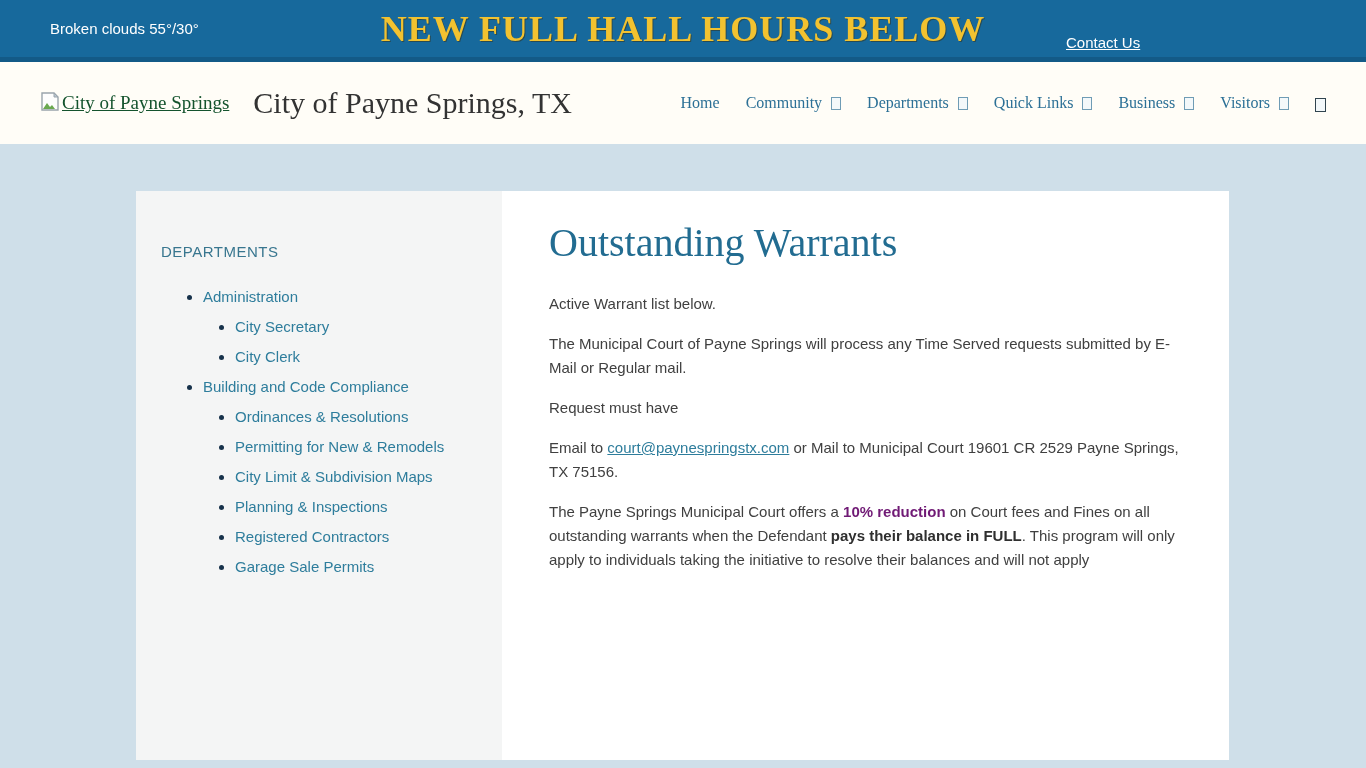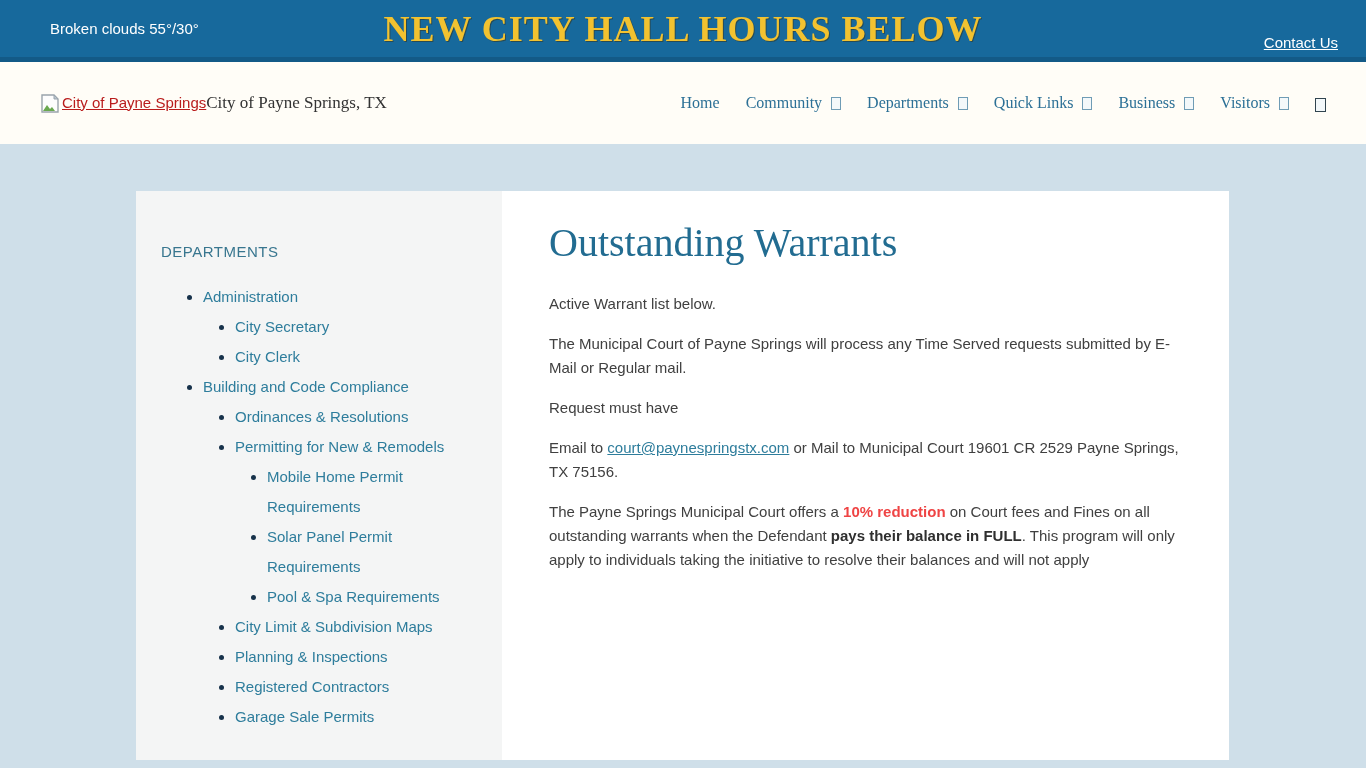--- a/index.html
+++ b/index.html
@@ -4,34 +4,34 @@
 <style>
   * { margin:0; padding:0; box-sizing:border-box; }
   html,body { width:1366px; height:768px; overflow:hidden; background:#cfdfe9;
               font-family:"Liberation Sans","DejaVu Sans",sans-serif; }
 
   
   .topbar { height:62px; background:#17699c; border-bottom:5px solid #135a87;
             display:flex; align-items:center; color:#fff; }
   .tb-left  { width:300px; padding-left:50px; font-size:15px; }
   .tb-center{ flex:1; text-align:center; }
-  .tb-right { width:300px; text-align:right; padding-right:28px;margin-top:28px; }
+  .tb-right { width:300px; padding-right:28px;margin-top:28px; }
   .headline { font-family:"Liberation Serif","DejaVu Serif",serif; font-weight:bold;
               font-size:36px; letter-spacing:1px; color:#f2c230;
               text-shadow:1px 1px 0 rgba(60,40,0,.45); }
   .contact-link { color:#fff; font-size:15px; text-decoration:underline; }
 
   
   .site-header { height:82px; background:#fffdf7; display:flex; align-items:center;
                  padding:0 40px; }
   .logo-link { display:inline-flex; align-items:flex-start; gap:2px; text-decoration:none; }
-  .logo-alt { font-size:15px; color:#b91c1c; text-decoration:underline;
-              font-family:Liberation Sans, sans-serif; }
-  .site-title { font-family:"Liberation Serif","DejaVu Serif",serif; font-size:17px;
-                color:#333; white-space:nowrap; }
+  .logo-alt { font-size:19px; color:#14532d; text-decoration:underline;
+              font-family:Liberation Serif, serif; }
+  .site-title { font-family:"Liberation Serif","DejaVu Serif",serif; font-size:30px;
+                color:#333; margin-left:24px; white-space:nowrap; }
   .main-nav { margin-left:auto; display:flex; align-items:flex-end; gap:26px; }
   .nav-item { display:inline-flex; align-items:center; gap:9px; text-decoration:none;
               font-family:"Liberation Serif","DejaVu Serif",serif; font-size:16px;
               color:#2c7096; white-space:nowrap; }
   .tofu { display:inline-block; width:10px; height:13px; border:1px solid #6f9cb5;
           background:#f3f8fa; }
   .tofu.dark { border-color:#31444f; width:11px; height:14px; }
 
   
   .page { background:#cfdfe9; height:616px; padding-top:47px; }
@@ -48,29 +48,29 @@
 
   
   .content { flex:1; padding:28px 50px 0 47px; color:#404040; }
   .content h1 { font-family:"Liberation Serif","DejaVu Serif",serif; font-weight:normal;
                 font-size:40px; color:#226c91; margin-bottom:26px; }
   .content p { font-size:15px; line-height:24px; margin-bottom:16px; }
   .req-list { list-style:circle; padding-left:32px; margin:16px 0 22px 0; }
   .req-list li { font-size:15px; line-height:24px; color:#333; }
   .tlink { color:#2e7d9c; text-decoration:underline; }
   .bold { font-weight:bold; color:#2f2f2f; }
-  .red-bold { font-weight:bold; color:#ef4444; }
+  .red-bold { font-weight:bold; color:#701a75; }
 </style>
 </head>
 <body>
 
 <header class="topbar">
   <div class="tb-left">Broken clouds 55°/30°</div>
   <div class="tb-center">
-    <span class="headline">NEW CITY HALL HOURS BELOW</span>
+    <span class="headline">NEW FULL HALL HOURS BELOW</span>
   </div>
   <div class="tb-right">
     <a href="#" class="contact-link">Contact Us</a>
   </div>
 </header>
 
 <header class="site-header">
   <a href="#" class="logo-link">
     <span style="display:inline-block;line-height:0;">
       <svg width="20" height="19" viewBox="0 0 20 19">
@@ -118,25 +118,21 @@
     <aside class="sidebar">
       <h2>DEPARTMENTS</h2>
       <div id="sidebar-list">
           <ul>
             <li><a href="#">Administration</a><ul>
                 <li><a href="#">City Secretary</a></li>
                 <li><a href="#">City Clerk</a></li>
               </ul></li>
             <li><a href="#">Building and Code Compliance</a><ul>
                 <li><a href="#">Ordinances &amp; Resolutions</a></li>
-                <li><a href="#">Permitting for New &amp; Remodels</a><ul>
-                    <li><a href="#">Mobile Home Permit Requirements</a></li>
-                    <li><a href="#">Solar Panel Permit Requirements</a></li>
-                    <li><a href="#">Pool &amp; Spa Requirements</a></li>
-                  </ul></li>
+                <li><a href="#">Permitting for New &amp; Remodels</a></li>
                 <li><a href="#">City Limit &amp; Subdivision Maps</a></li>
                 <li><a href="#">Planning &amp; Inspections</a></li>
                 <li><a href="#">Registered Contractors</a></li>
                 <li><a href="#">Garage Sale Permits</a></li>
               </ul></li>
           </ul>
         </div>
     </aside>
 
     <main class="content">

